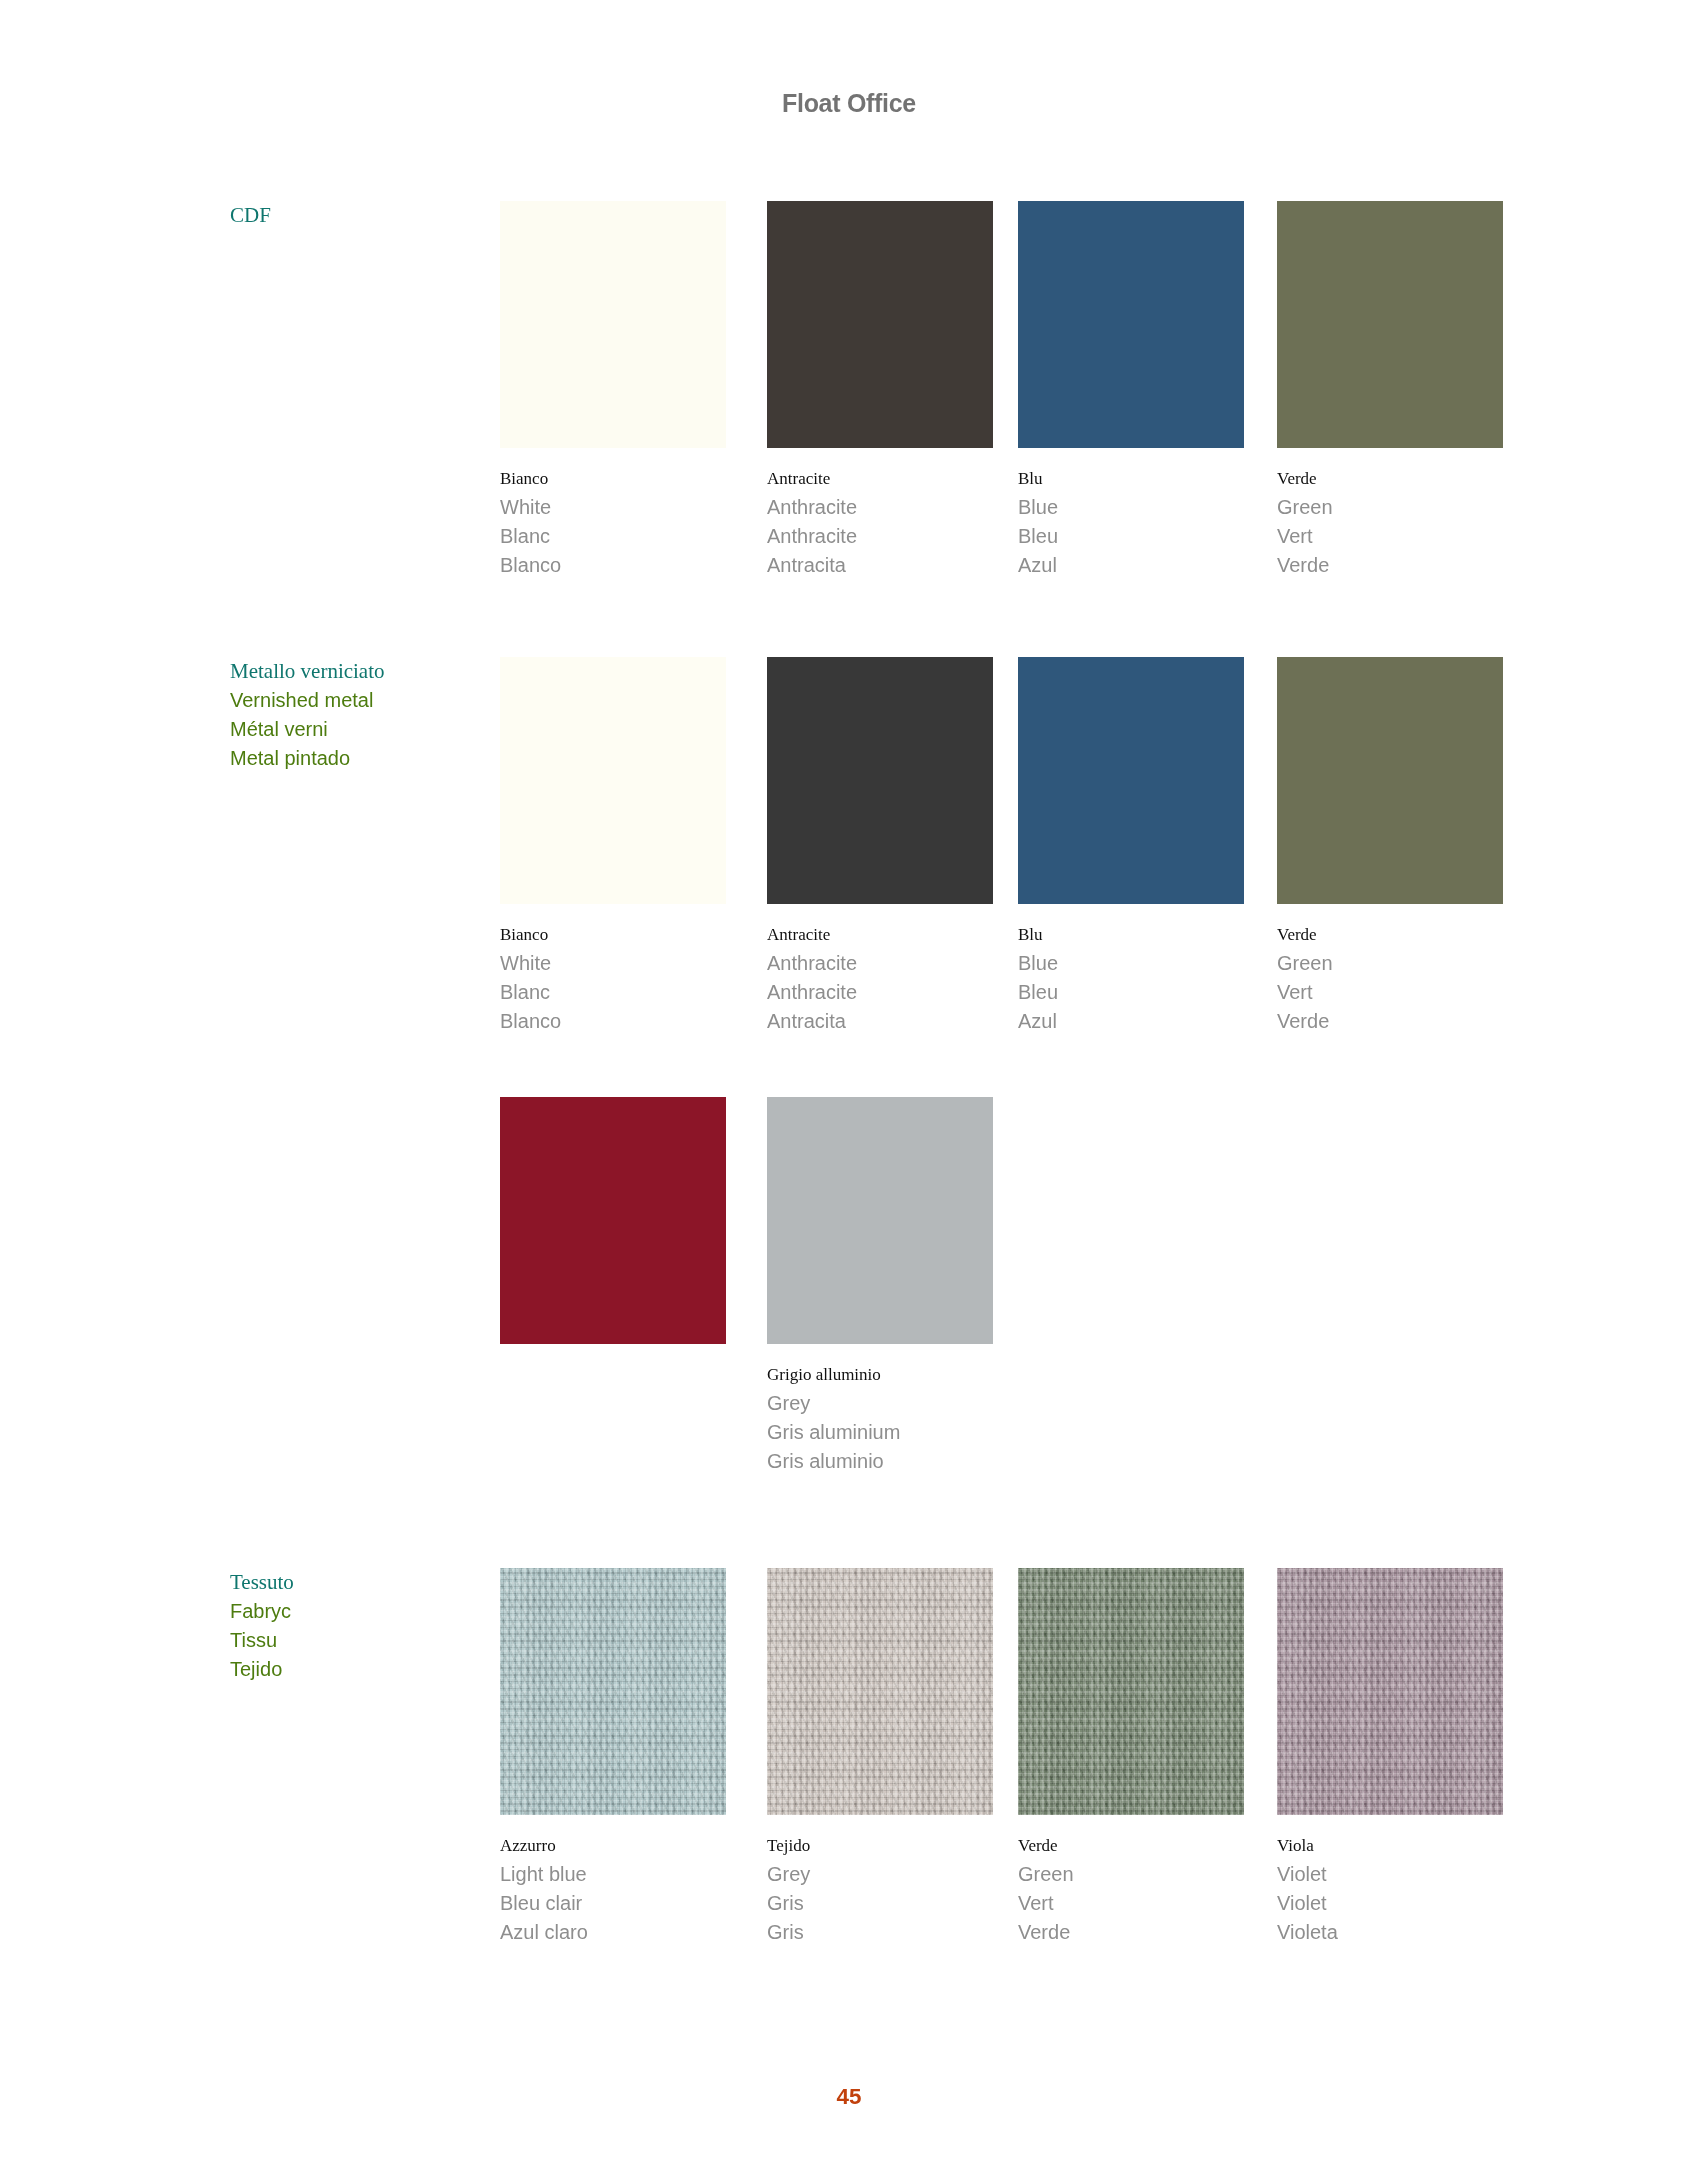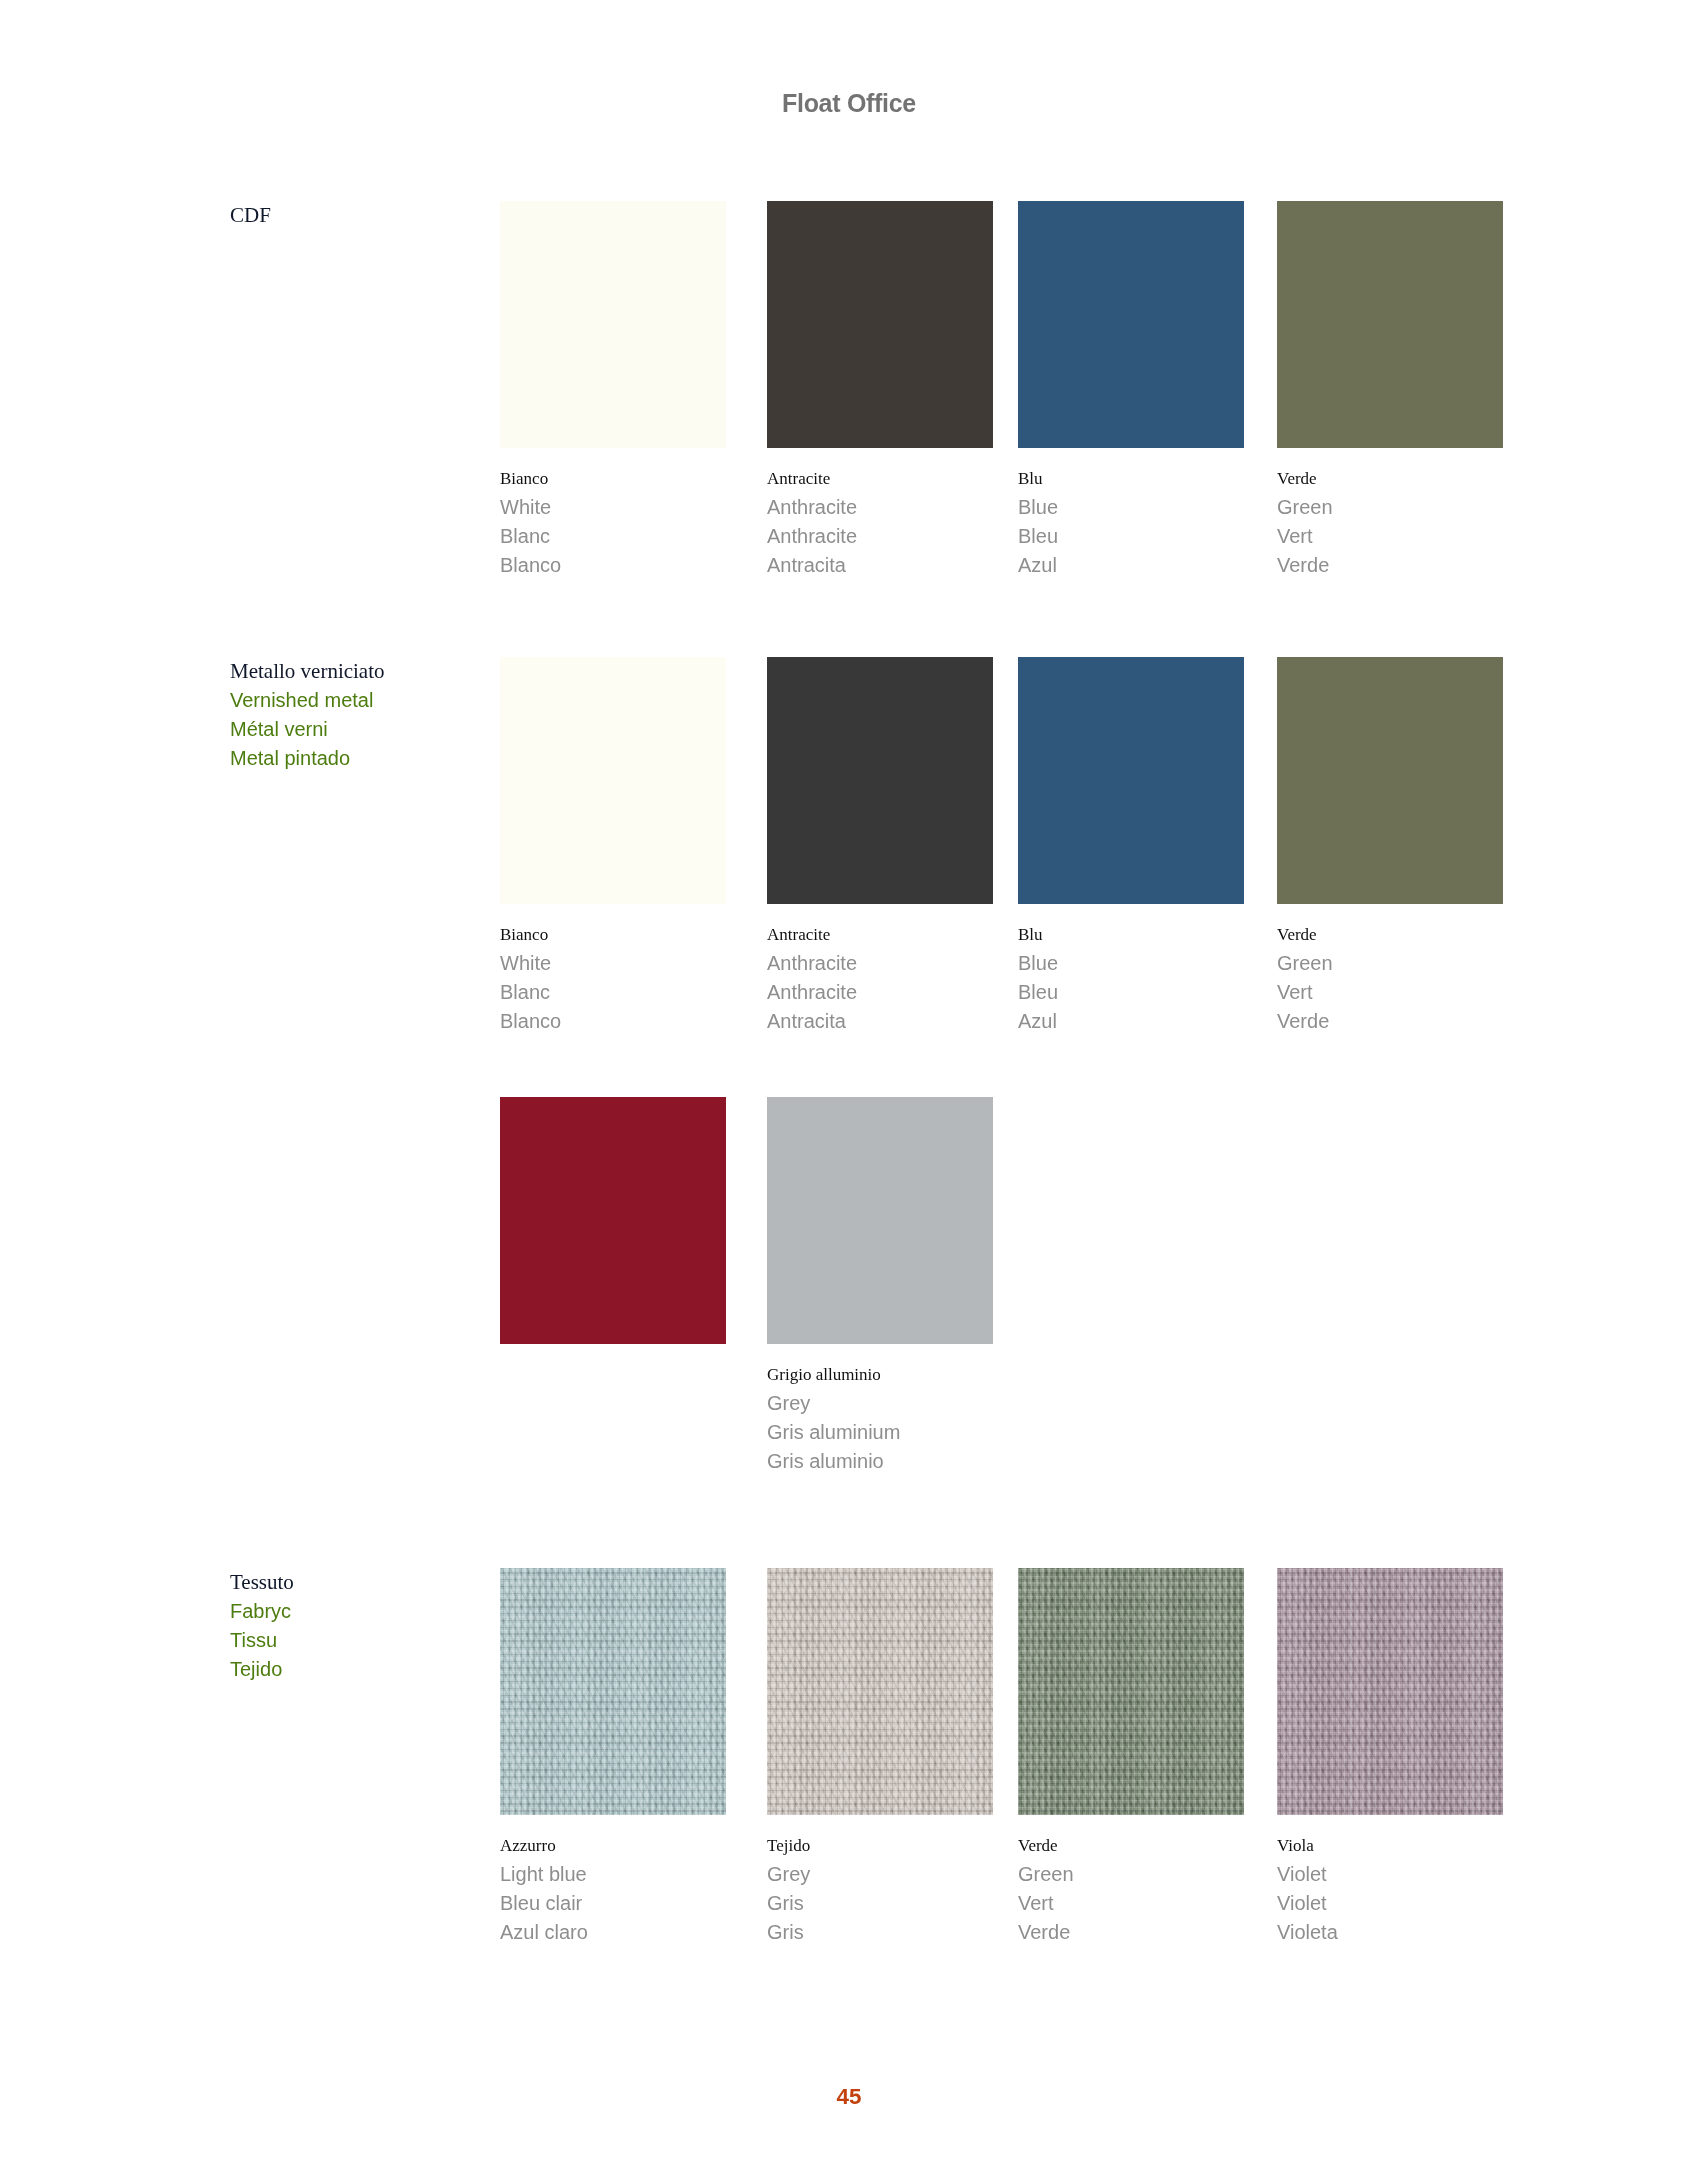--- a/index.html
+++ b/index.html
@@ -61,21 +61,21 @@
   .cat {
     position:absolute;
     left:230px;
     top:0;
     width:245px;
   }
   .cat-it {
     font-family:"Liberation Serif", serif;
     font-size:21px;
     line-height:28.6px;
-    color:#0f172a;
+    color:#0f766e;
     white-space:nowrap;
   }
   .cat-tr {
     font-family:Liberation Sans, sans-serif;
     font-size:20px;
     line-height:29px;
     color:#4d7c0f;
     white-space:nowrap;
   }
 

